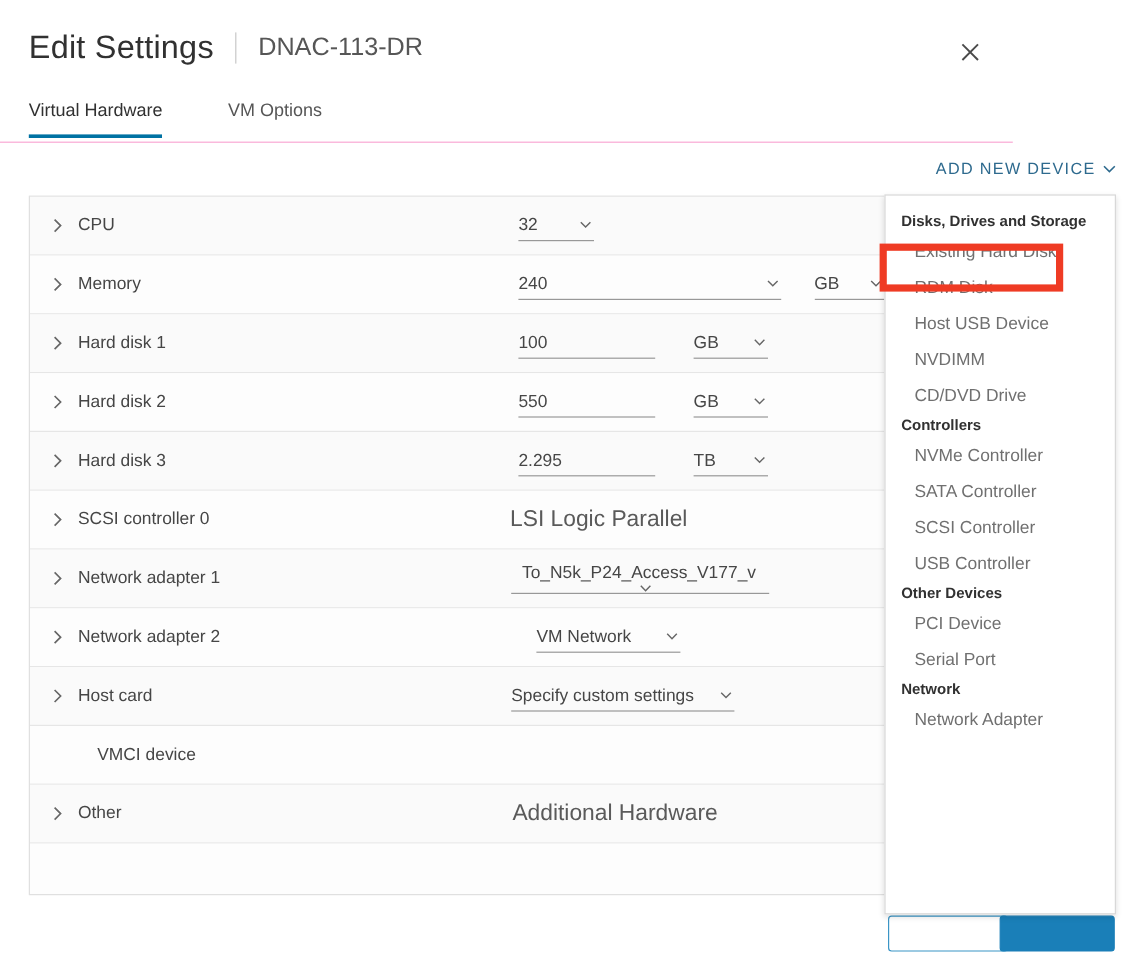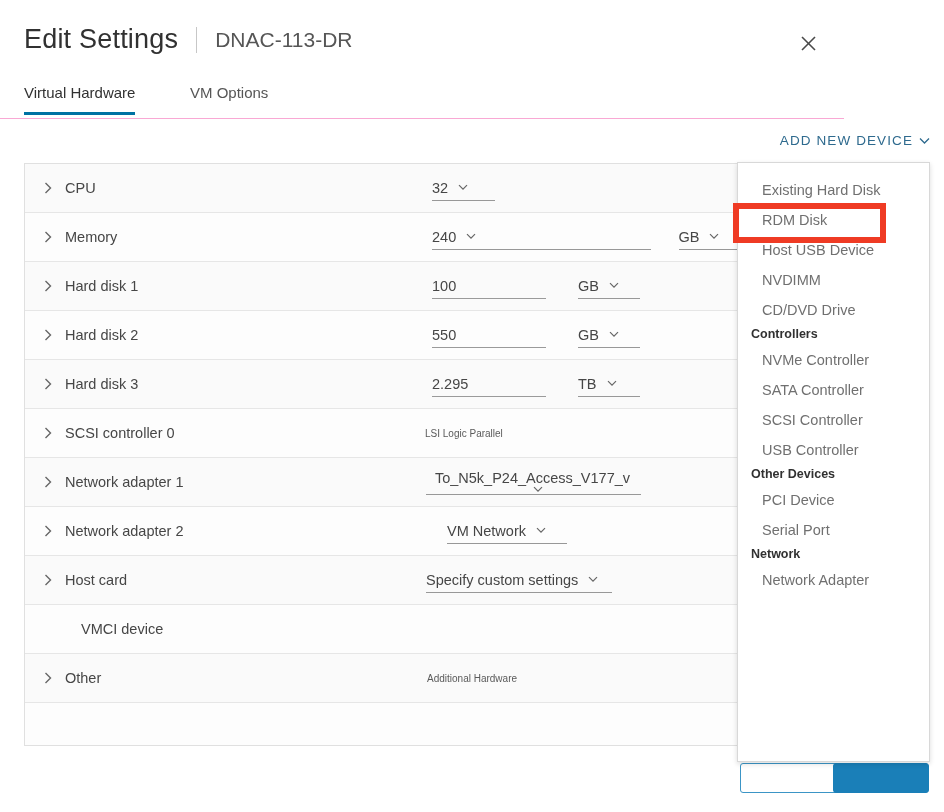--- a/index.html
+++ b/index.html
@@ -150,21 +150,21 @@
     top: 0;
     bottom: 0;
     display: flex;
     align-items: center;
   }
 
   
   .ctl {
     display: inline-flex;
     align-items: center;
-    justify-content: flex-start;
+    justify-content: space-between;
     border-bottom: 1px solid #989898;
     font-size: 14.5px;
     color: #464646;
     height: 25px;
     box-sizing: border-box;
     background: transparent;
     cursor: pointer;
     padding-right: 2px;
   }
   .ctl .ctl-val { white-space: nowrap; }
@@ -173,21 +173,21 @@
   .ctl-cpu      { width: 63px; margin-left: 27px; }
   .ctl-mem      { width: 232px; margin-left: 27px; }
   .ctl-mem-unit { width: 62px; margin-left: 28px; }
   .ctl-disk     { width: 114px; margin-left: 27px; border-bottom: 1px solid #9a9a9a;}
   .ctl-disk-unit{ width: 62px; margin-left: 32px; }
   .ctl-net1     { margin-left: 21px; width: 215px; flex-direction: column; }
   .ctl-net2     { margin-left: 21px; width: 120px; }
   .ctl-video    { margin-left: 21px; width: 186px; }
 
   .plain-val {
-    font-size: 10px;
+    font-size: 19px;
     color: #5a5a5a;
     margin-left: 20px;
     white-space: nowrap;
   }
   .plain-val.other { margin-left: 22px; }
 
   
   .device-menu {
     position: absolute;
     left: 737px;
@@ -498,20 +498,21 @@
     <div class="row-controls">
       <span class="plain-val other">Additional Hardware</span>
     </div>
   </div>
 
   <div class="hw-row last-row"></div>
 </div>
 
 <div class="device-menu">
 
+  <div class="menu-group-header">Disks, Drives and Storage</div>
   <div class="menu-item">Existing Hard Disk</div>
   <div class="menu-item">RDM Disk</div>
   <div class="menu-item">Host USB Device</div>
   <div class="menu-item">NVDIMM</div>
   <div class="menu-item">CD/DVD Drive</div>
 
   <div class="menu-group-header">Controllers</div>
   <div class="menu-item">NVMe Controller</div>
   <div class="menu-item">SATA Controller</div>
   <div class="menu-item">SCSI Controller</div>

